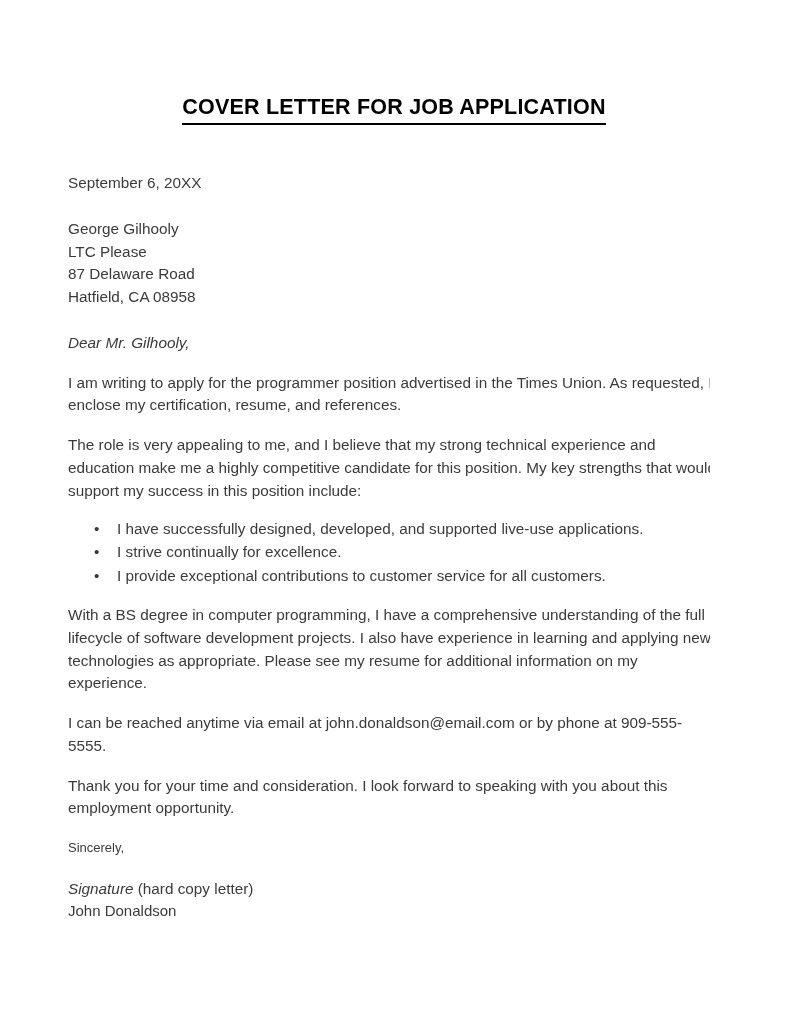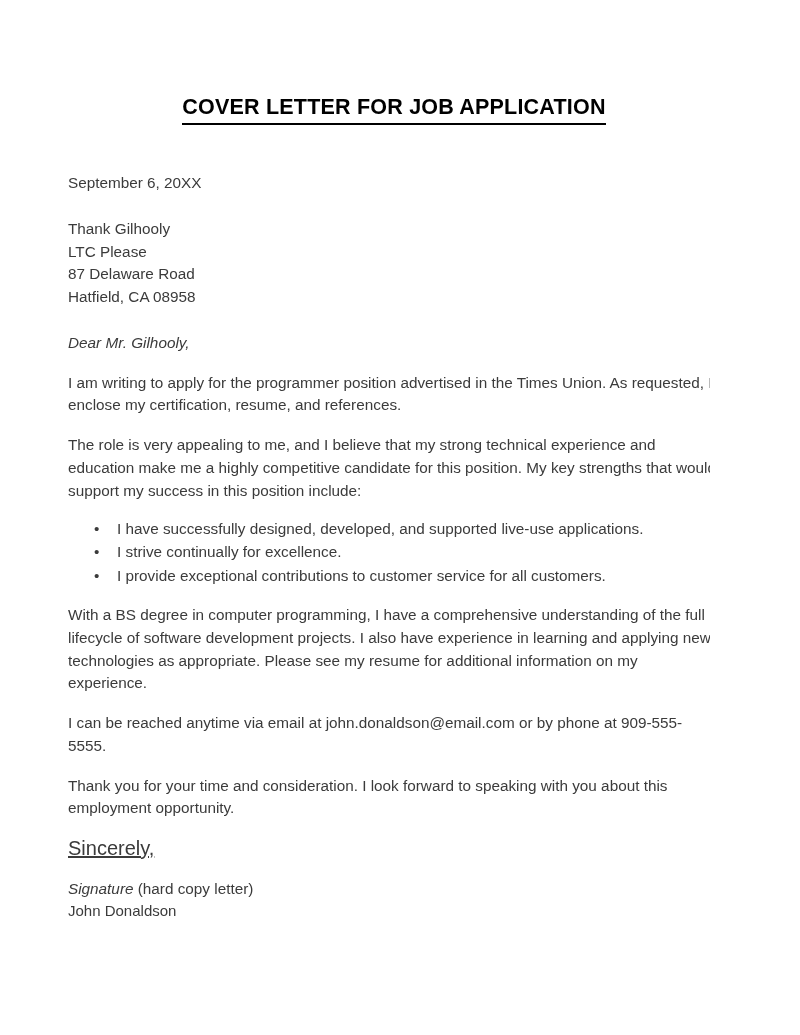--- a/index.html
+++ b/index.html
@@ -84,23 +84,22 @@
   .bullet-list li .bullet-dot {
     position: absolute;
     left: 26px;
     top: 0;
     font-size: 15.3px;
     line-height: 22.7px;
     color: #3b3b3b;
   }
   .closing {
     margin-top: 17px;
-    font-size: 20px;
+    font-size: 13px;
     line-height: 22.7px;
-    text-decoration: underline;
   }
   .signature-block {
     margin-top: 18px;
     font-size: 15.3px;
     line-height: 22.7px;
   }
   .signature-block .sig-word {
     font-style: italic;
   }
   .signature-block .sig-note {
@@ -115,21 +114,21 @@
 <body>
 
 <div class="page">
   <div class="letter">
 
     <h1 class="doc-title"><span class="title-text">COVER LETTER FOR JOB APPLICATION</span></h1>
 
     <div class="date-line">September 6, 20XX</div>
 
     <div class="address-block">
-      <div>Thank Gilhooly</div>
+      <div>George Gilhooly</div>
       <div>LTC Please</div>
       <div>87 Delaware Road</div>
       <div>Hatfield, CA 08958</div>
     </div>
 
     <div class="salutation">Dear Mr. Gilhooly,</div>
 
     <p class="body-para">I am writing to apply for the programmer position advertised in the Times Union. As requested, I enclose my certification, resume, and references.</p>
 
     <p class="body-para">The role is very appealing to me, and I believe that my strong technical experience and education make me a highly competitive candidate for this position. My key strengths that would support my success in this position include:</p>

